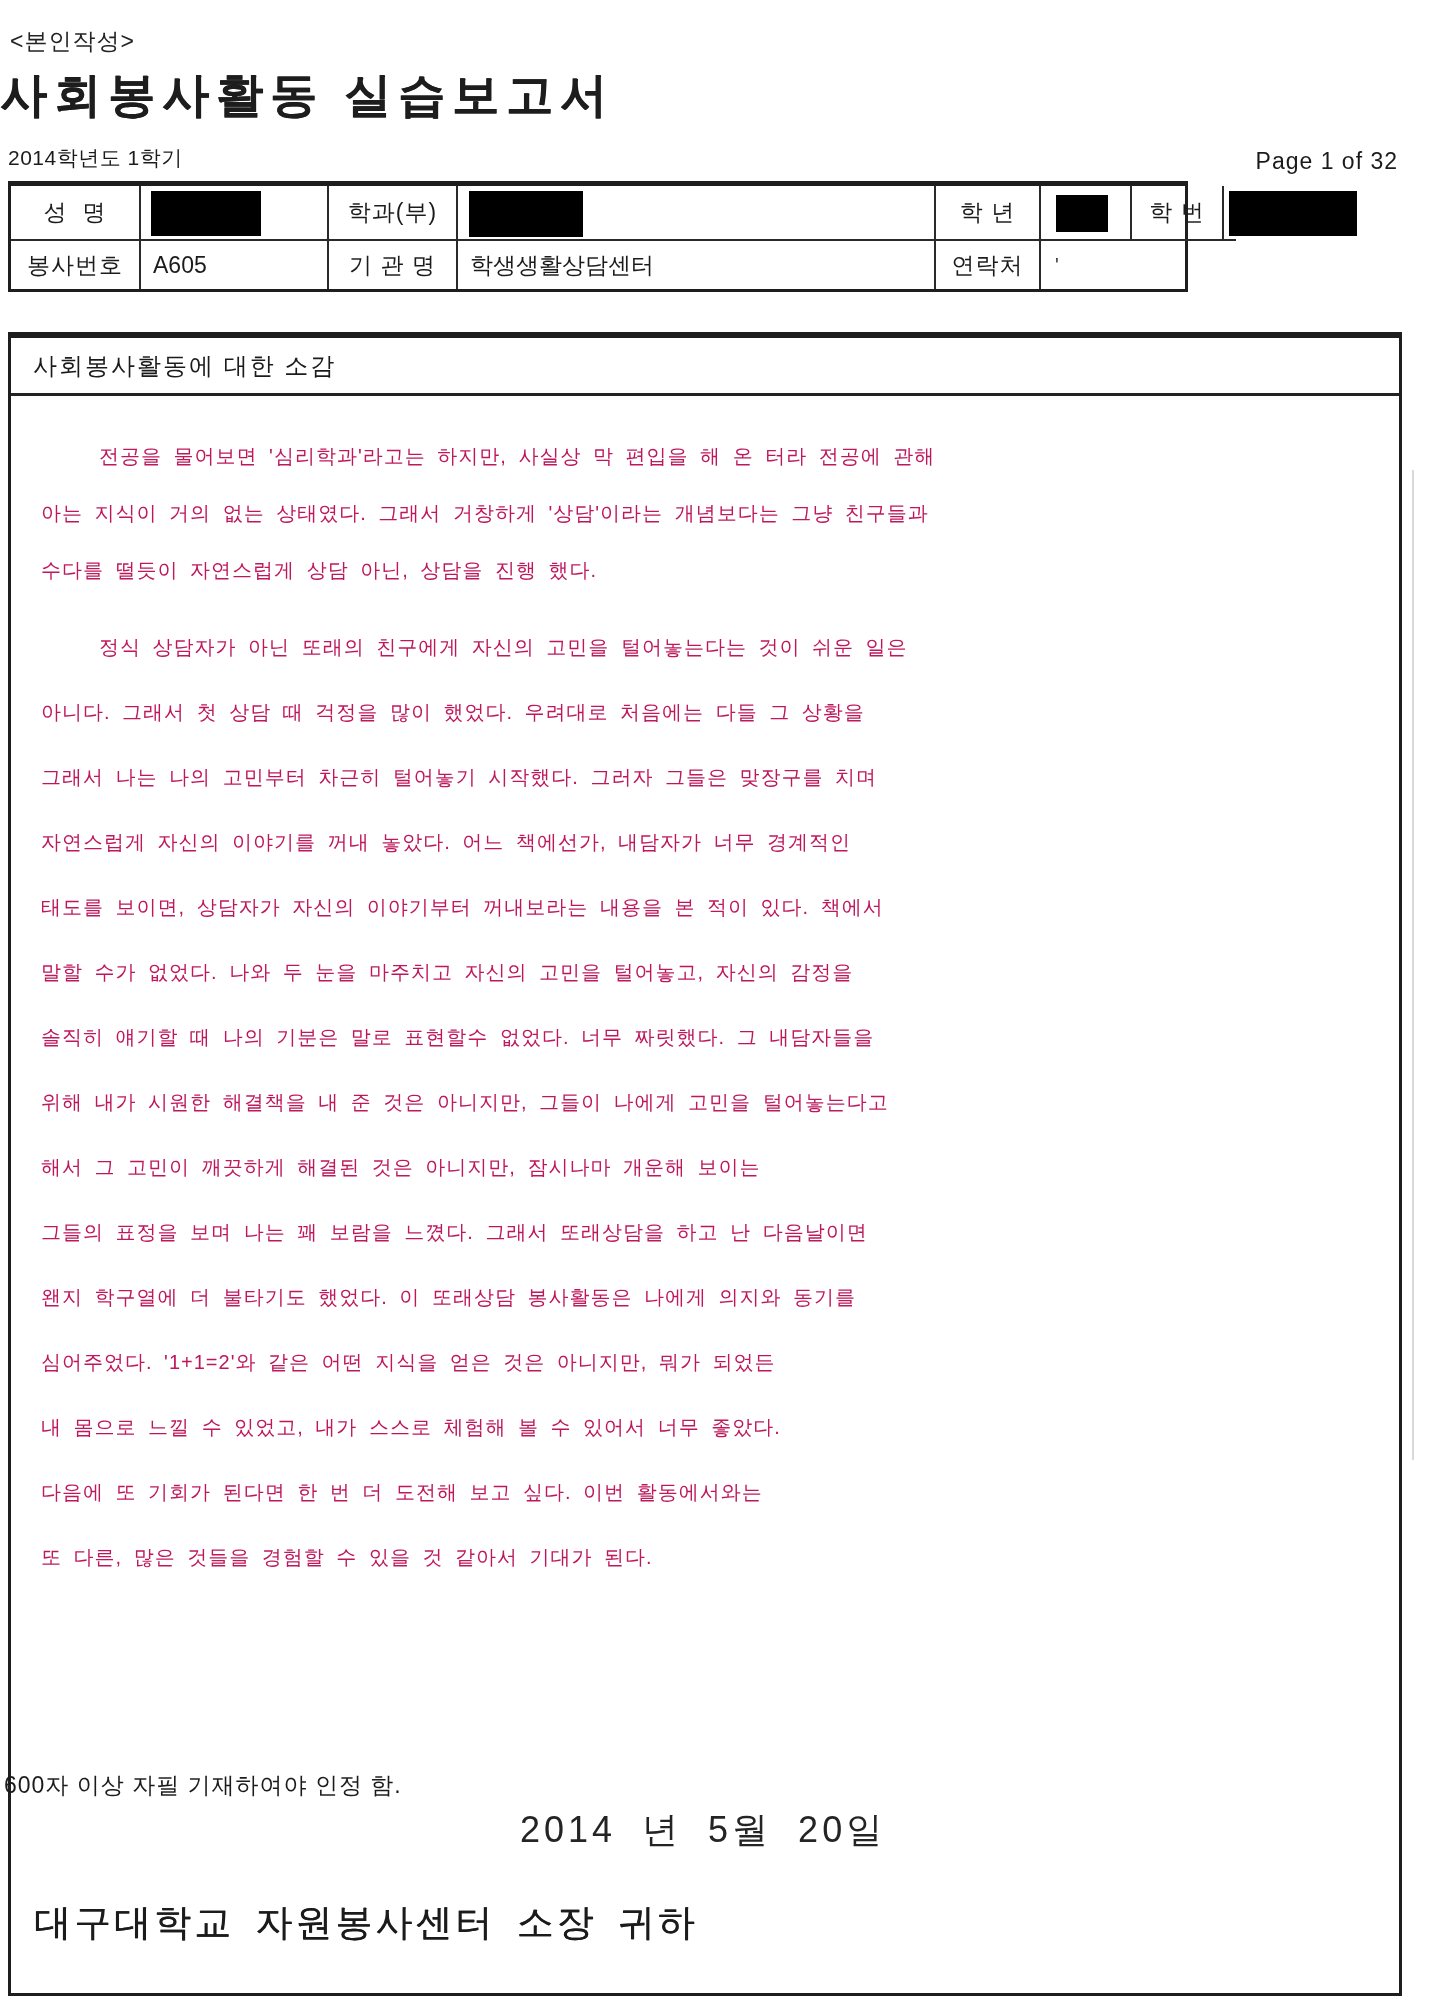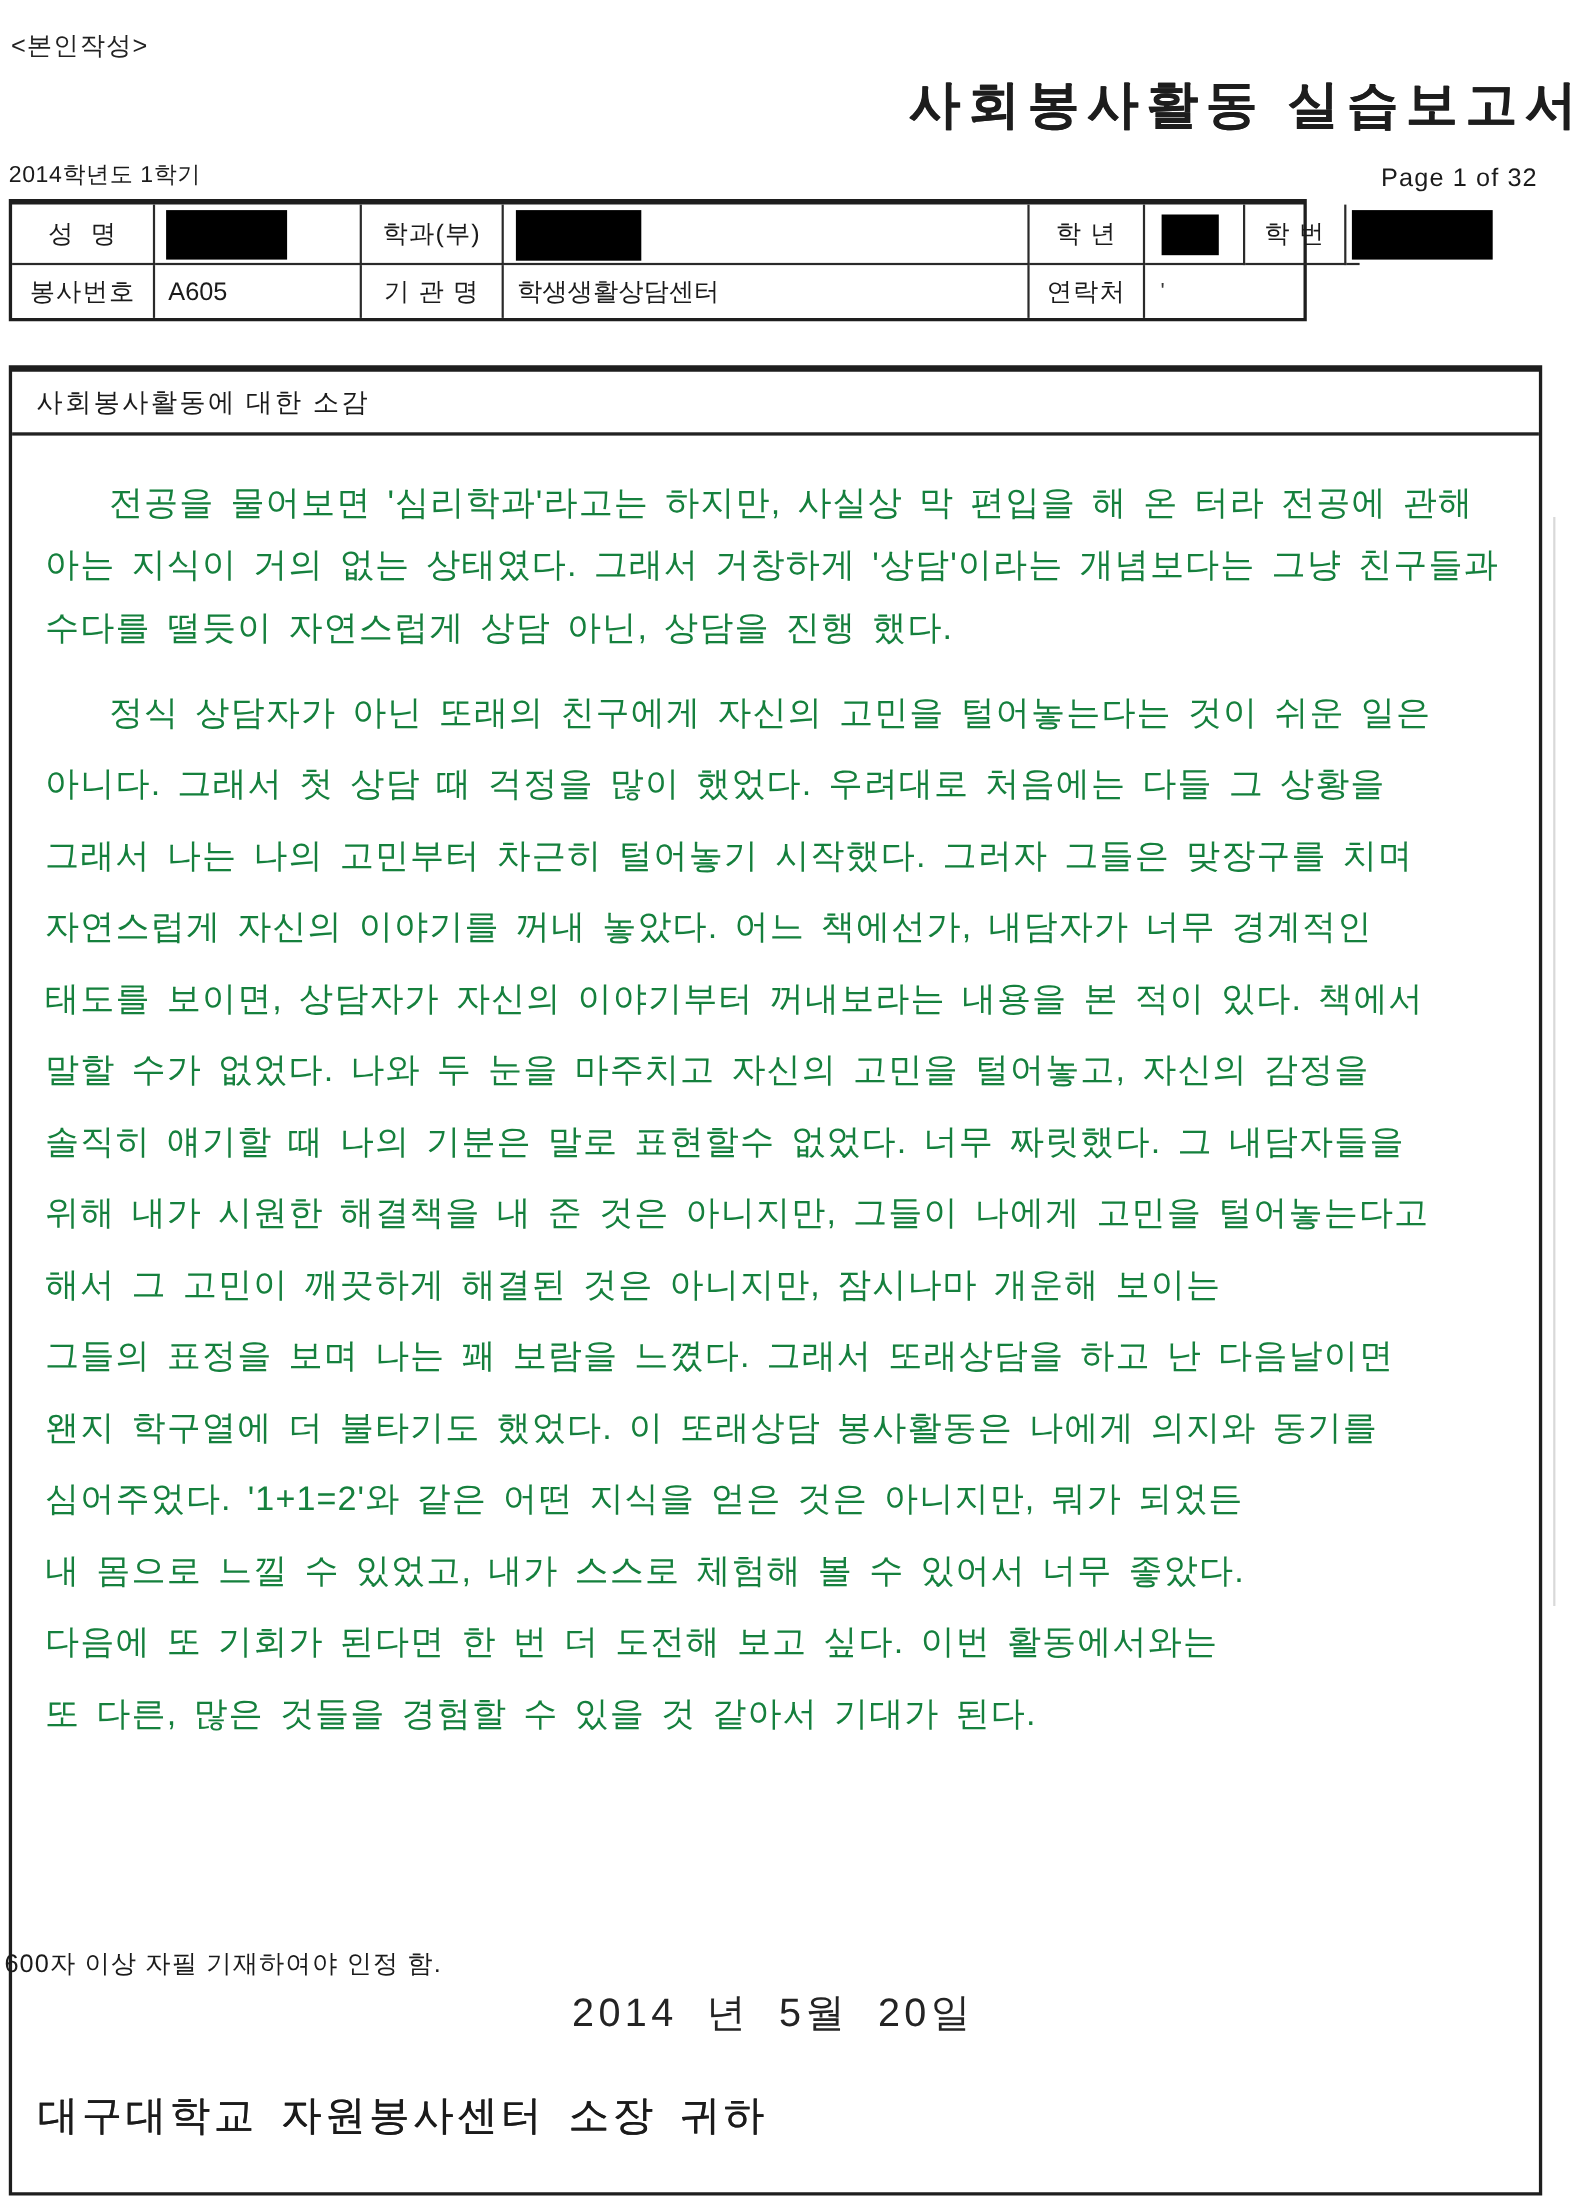--- a/index.html
+++ b/index.html
@@ -6,21 +6,21 @@
   html, body { background: #ffffff; }
   body {
     width: 1440px; height: 2003px; position: relative; overflow: hidden;
     font-family: "Liberation Sans", "DejaVu Sans", sans-serif;
     color: #1b1b1b;
   }
   .abs { position: absolute; }
 
   
   .note-top { left: 10px; top: 26px; font-size: 23px; letter-spacing: 1px; color: #222; text-align: center; }
-  .title-wrap { left: 0; top: 64px; width: 1440px; text-align: right; }
+  .title-wrap { left: 0; top: 64px; width: 1440px; text-align: left; }
   .doc-title { font-size: 47px; font-weight: bold; letter-spacing: 7px; color: #1d1d1d;
     text-shadow: 0.5px 0 0 #1d1d1d; }
   .semester { left: 8px; top: 144px; font-size: 21px; letter-spacing: 0.5px; }
   .page-ind { top: 148px; right: 42px; font-size: 23px; letter-spacing: 1px; margin-left: 33px; }
 
   
   .info-table {
     left: 8px; top: 181px; width: 1180px;
     border: 3px solid #1e1e1e; border-top-width: 5px;
     display: grid;
@@ -51,21 +51,21 @@
   .essay-header {
     height: 58px; border-bottom: 3px solid #222;
     display: flex; align-items: center; padding-left: 22px;
     font-size: 24px; letter-spacing: 2px; white-space: pre;
   }
   .essay-content { padding: 32px 18px 0 30px; }
   .para-0 .hw-line { line-height: 57px; }
   .para-1 { margin-top: 16px; }
   .para-1 .hw-line { line-height: 65px; }
   .hw-line {
-    font-size: 31px; color: #15803d; white-space: pre;
+    font-size: 20px; color: #be185d; white-space: pre;
     letter-spacing: 1px; word-spacing: 5px;
   }
   .hw-line.indent { padding-left: 58px; }
 
   
   .scan-edge { left: 1412px; top: 470px; width: 2px; height: 990px; background: #c9c9c9; opacity: 0.7; }
 
   
   .footer-note { left: 4px; top: 1770px; font-size: 23px; letter-spacing: 1px; }
   .hw-date { left: 520px; top: 1806px; font-size: 36px; color: #242424;

